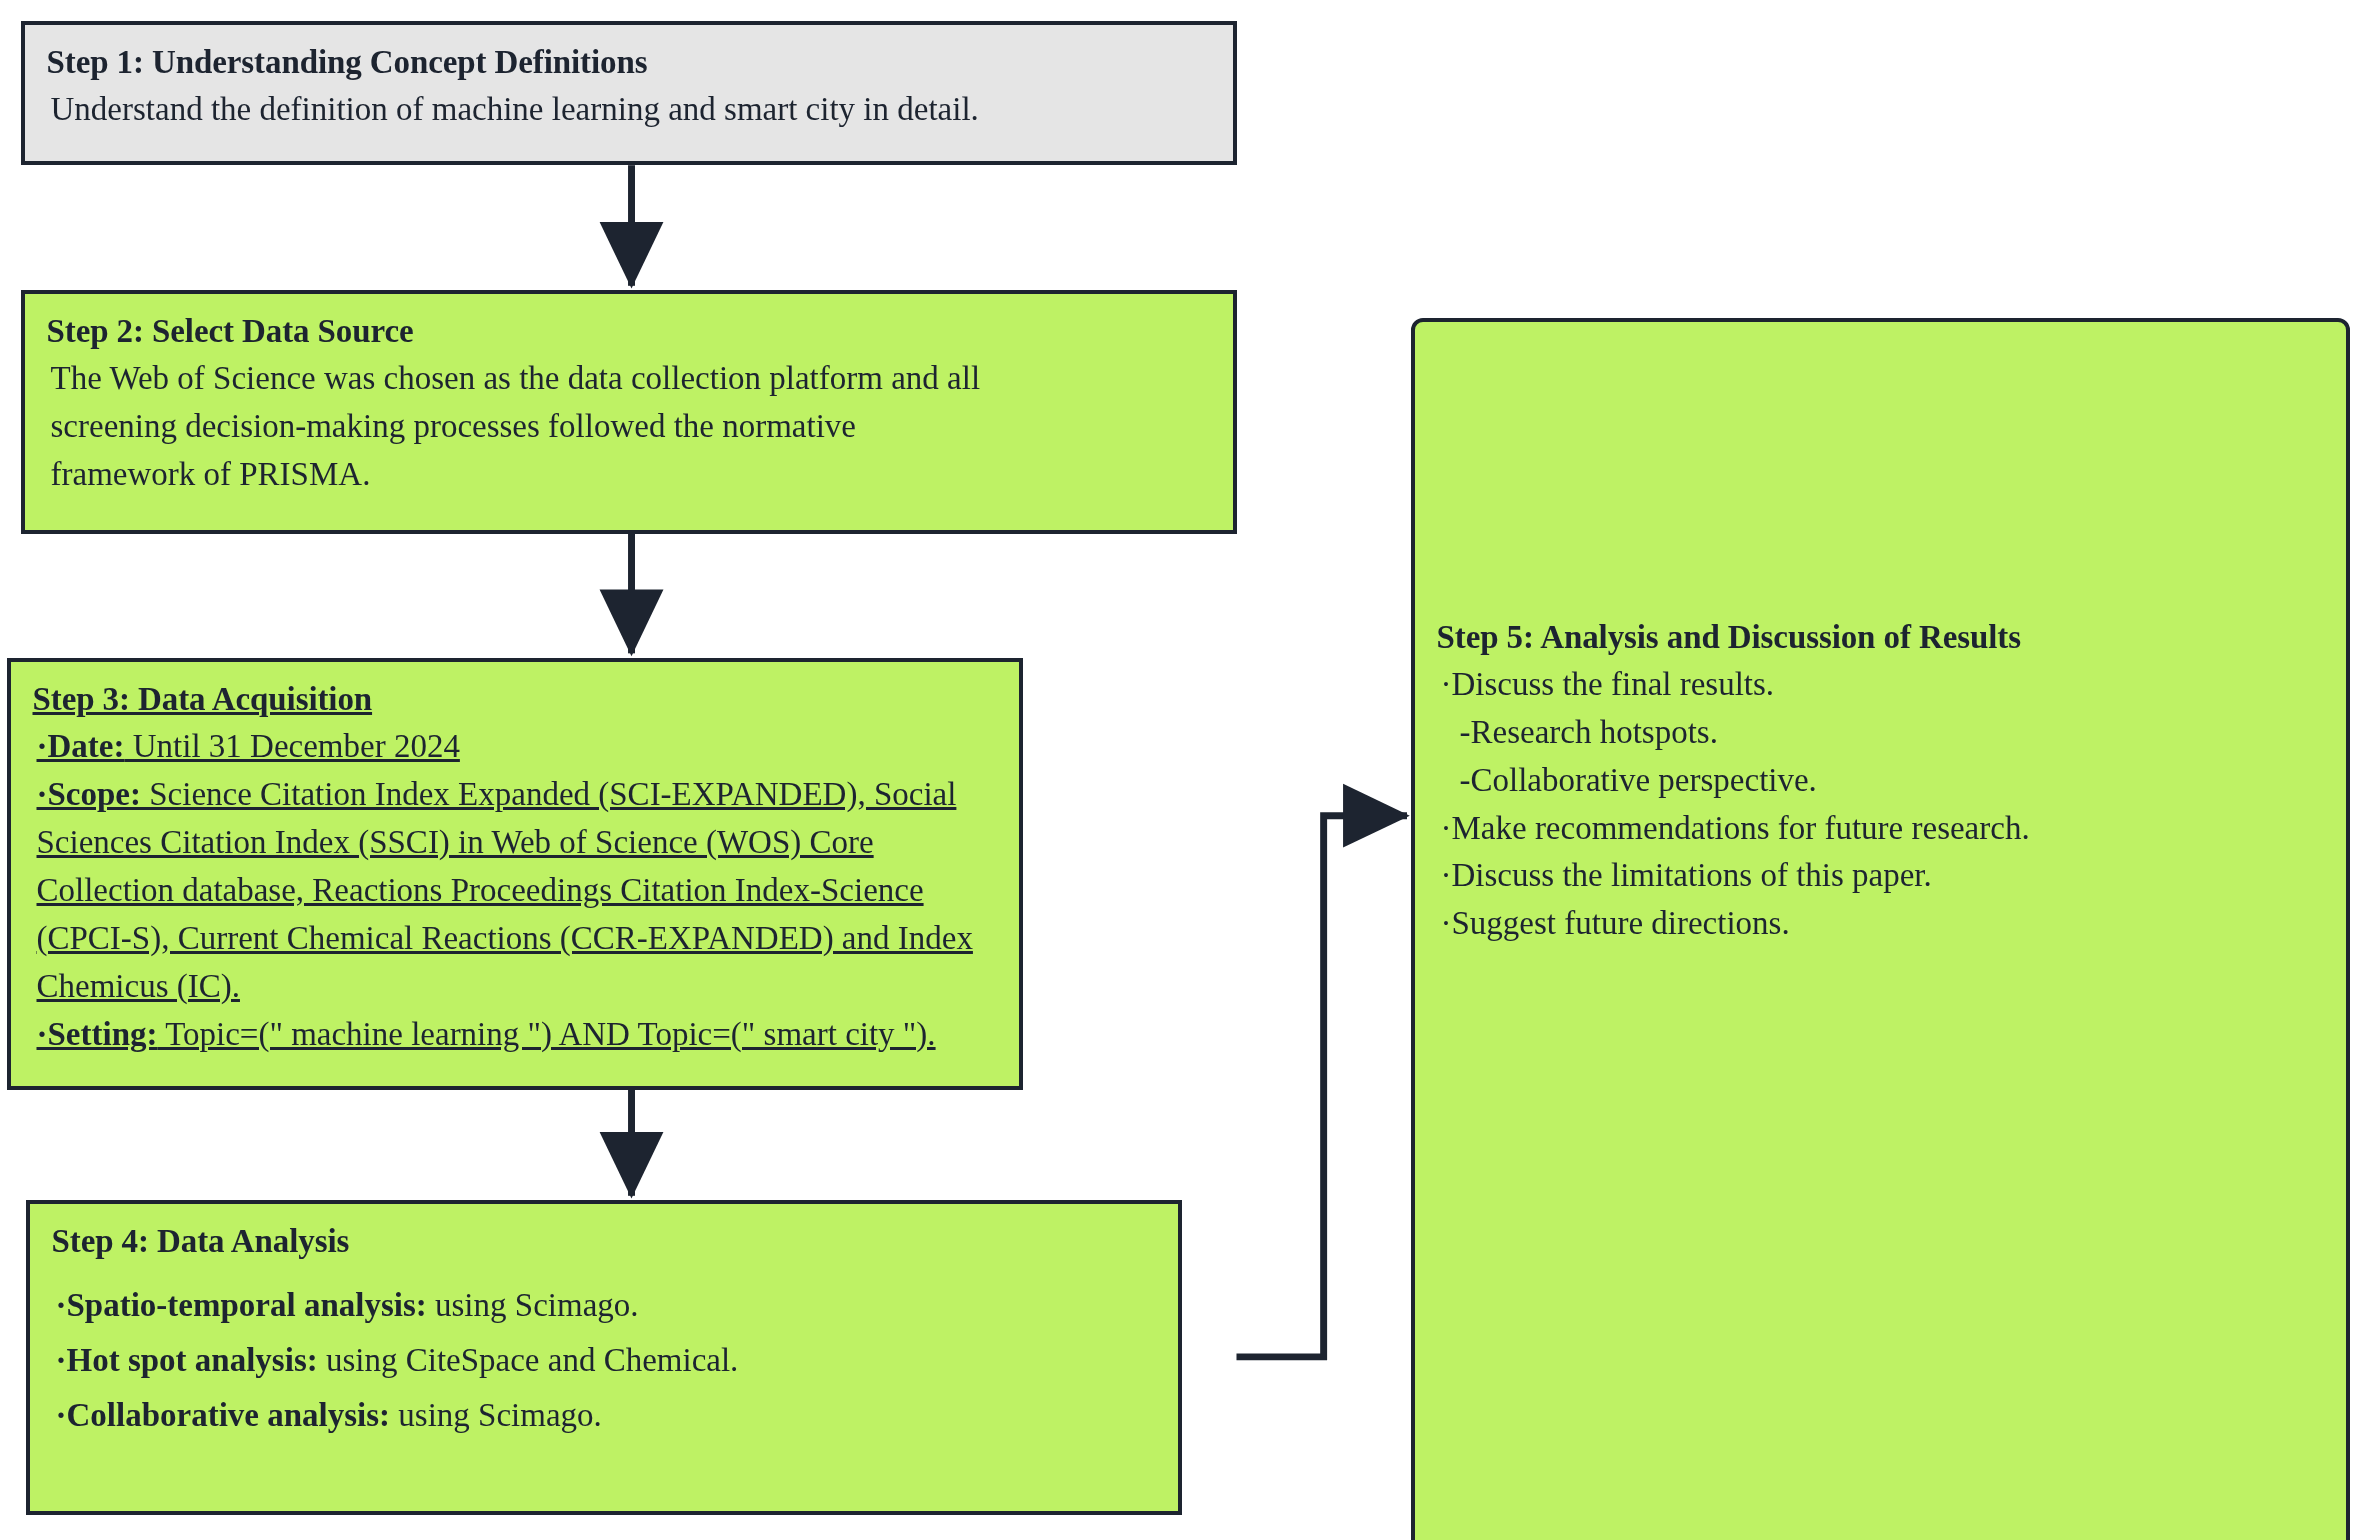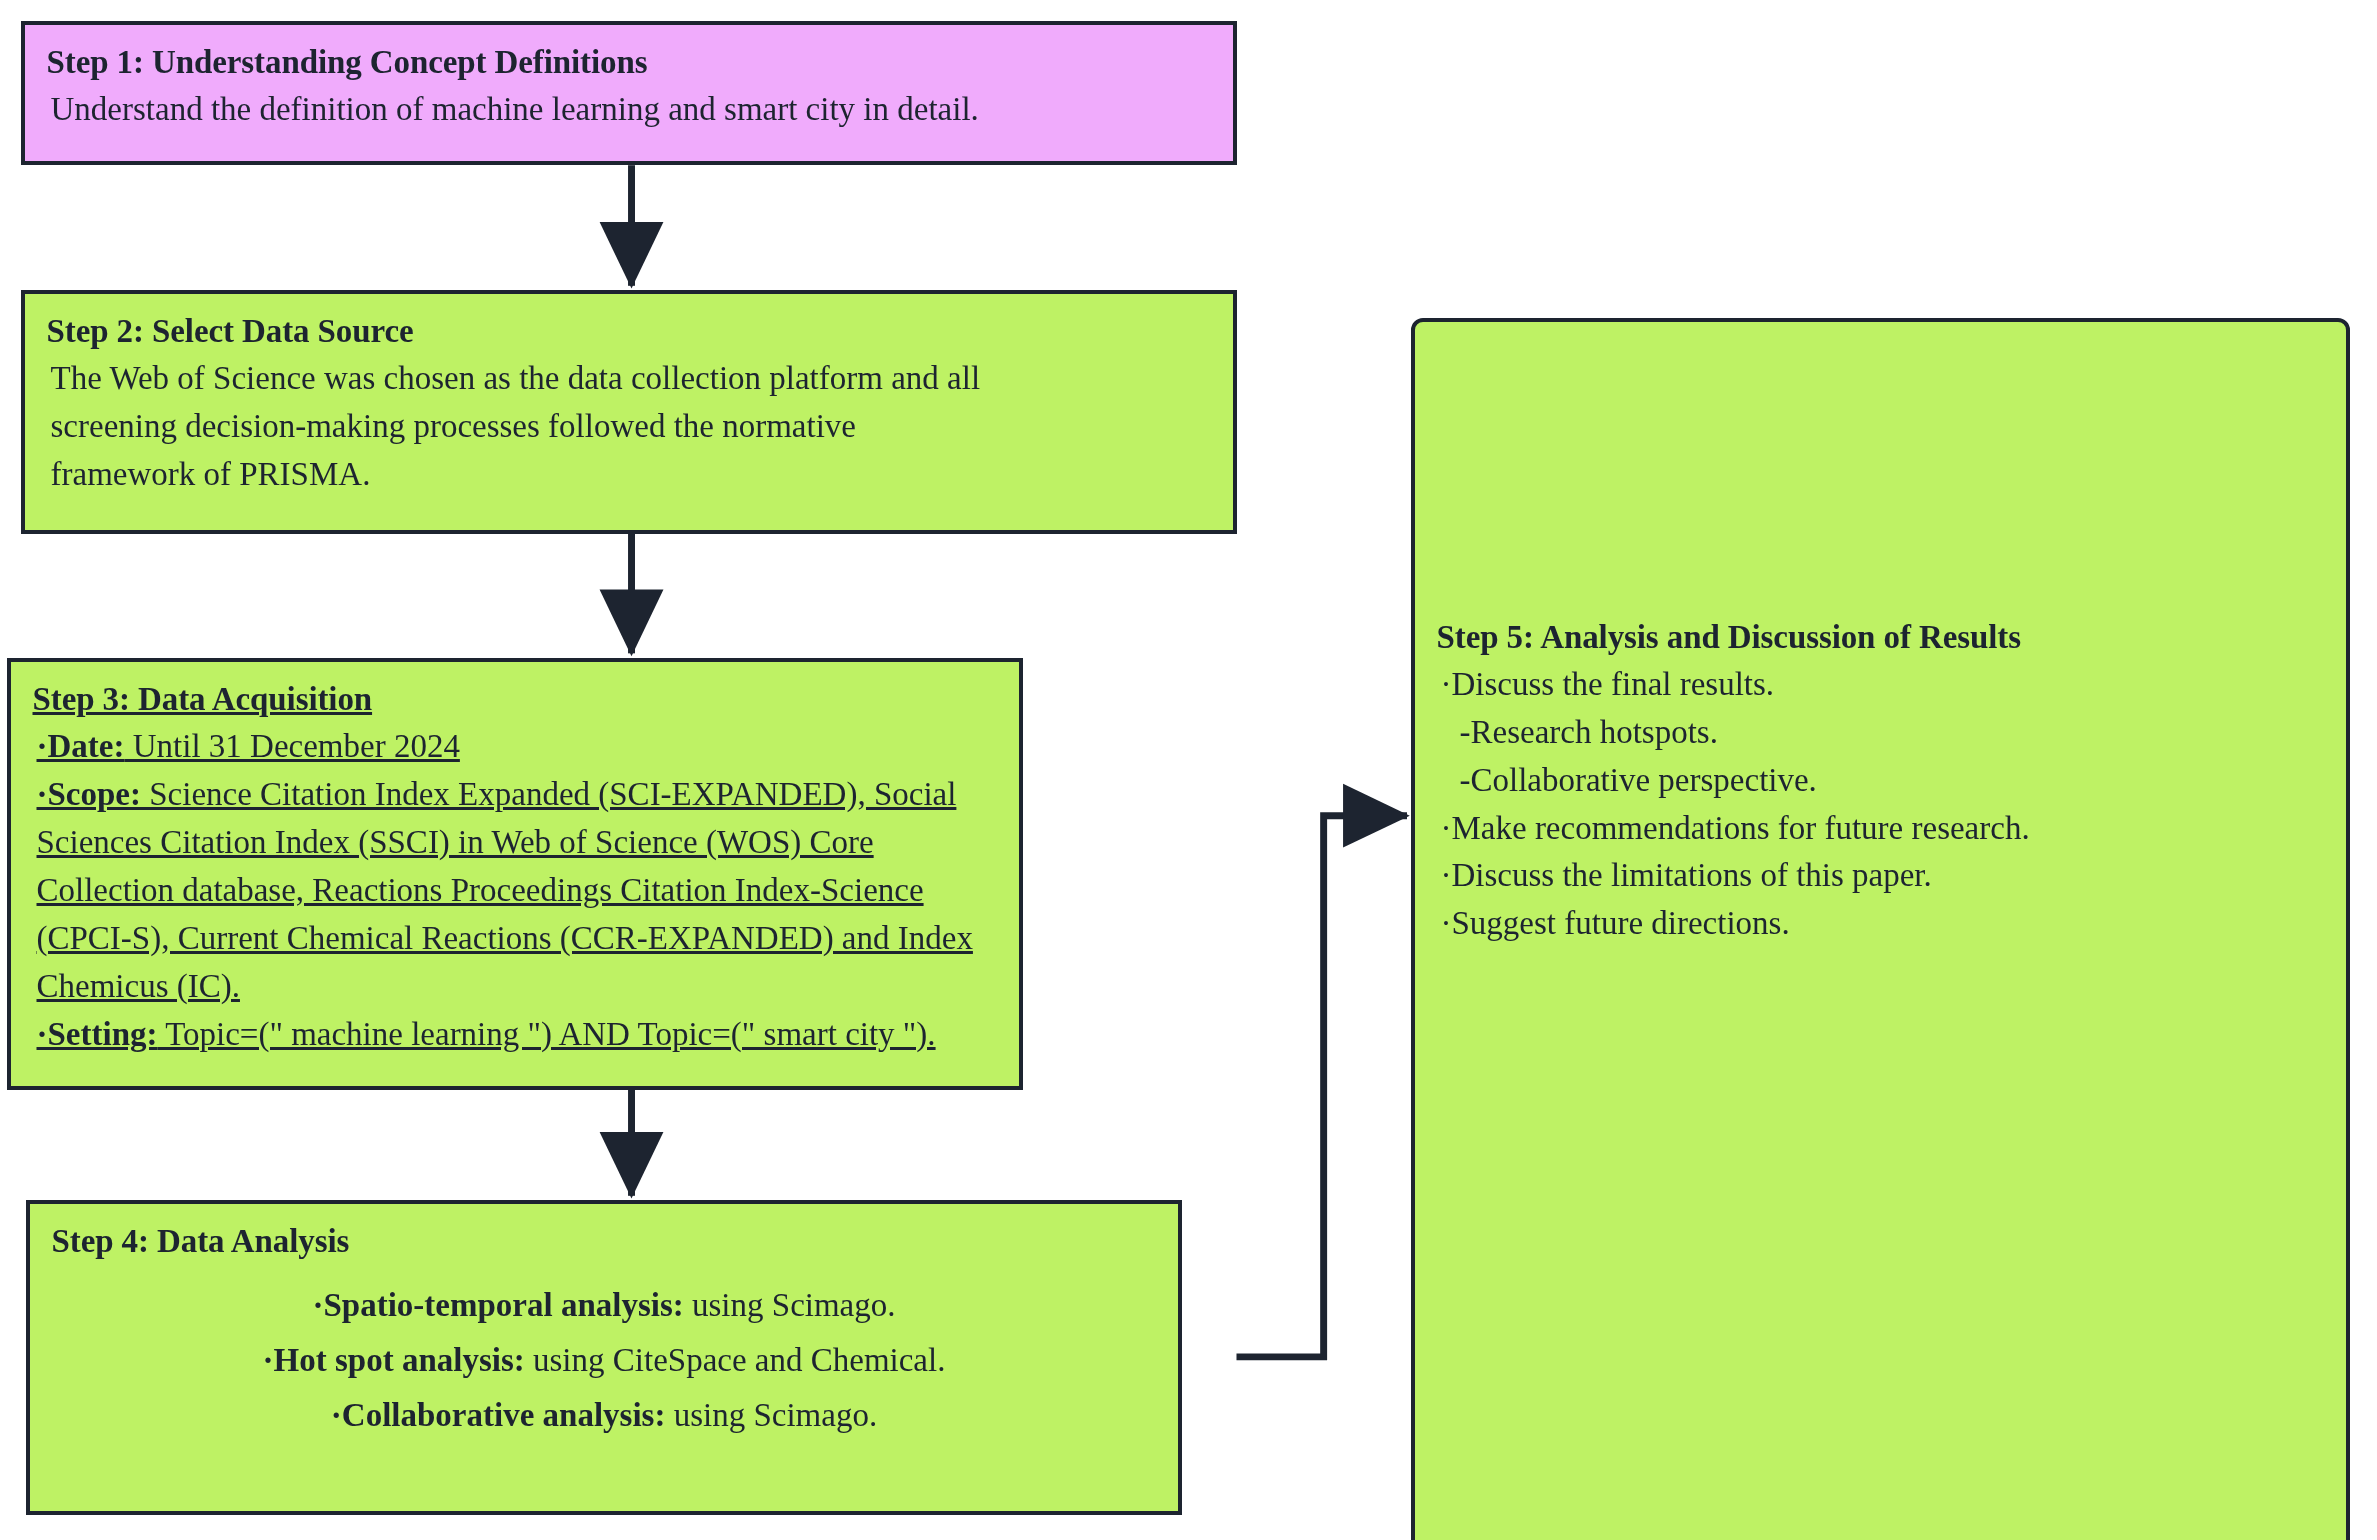--- a/index.html
+++ b/index.html
@@ -20,40 +20,39 @@
     overflow: hidden;
   }
   .box {
     position: absolute;
     box-sizing: border-box;
     border: 4.4px solid #1d2430;
     background: #bef264;
     padding: 16.4px 21.5px 16.4px 21.5px;
   }
   .box.highlight {
-    background: #f0abfc;
+    background: #e5e5e5;
   }
   .box-title {
     font-weight: bold;
     font-size: 33px;
     line-height: 1.30;
     letter-spacing: -0.1px;
     color: #1d2430;
     margin: 0 0 1.3px 0;
     white-space: nowrap;
   }
   .box-line {
     font-size: 33px;
     line-height: 1.33;
     color: #1d2430;
     margin: 4px;
   }
   .box-line.sp {
     line-height: 1.55;
-    text-align: center;
   }
   .lbl {
     font-weight: bold;
   }
   .indent1 {
     padding-left: 19px;
   }
   svg.connectors {
     position: absolute;
     left: 0;

